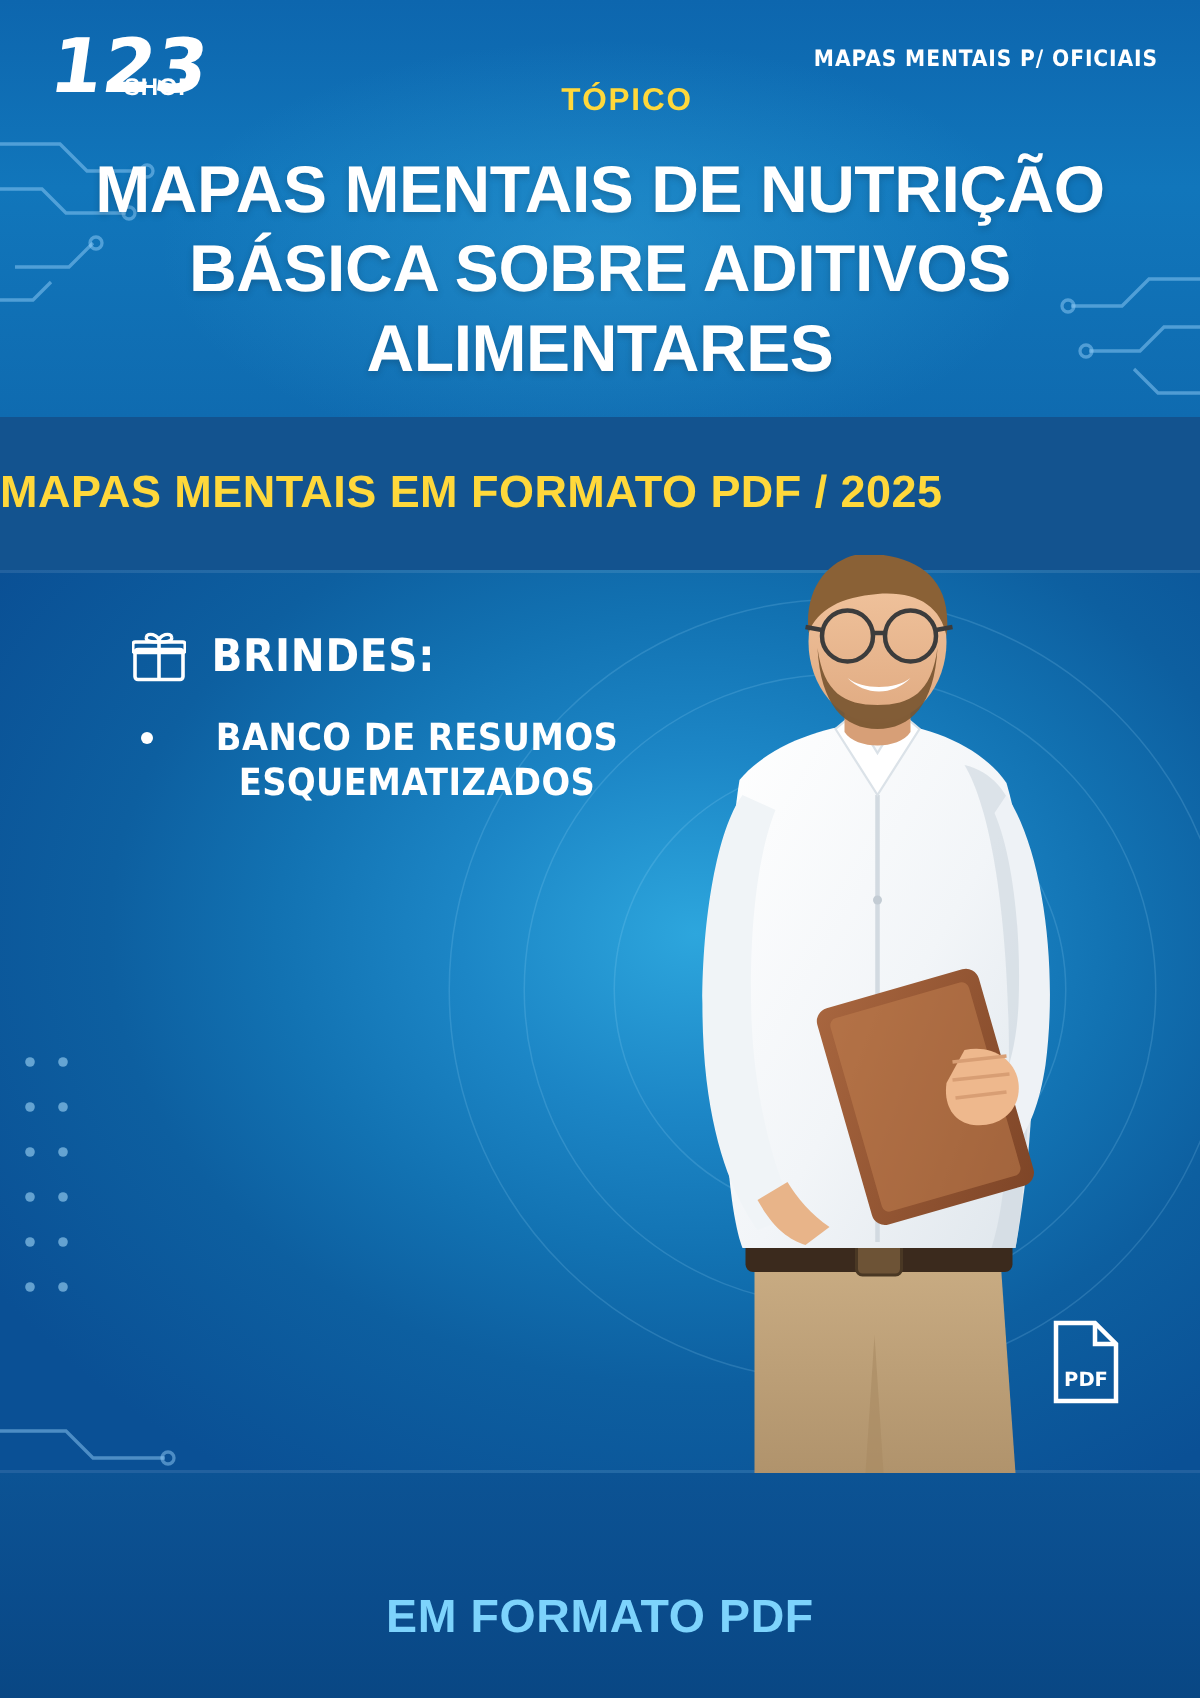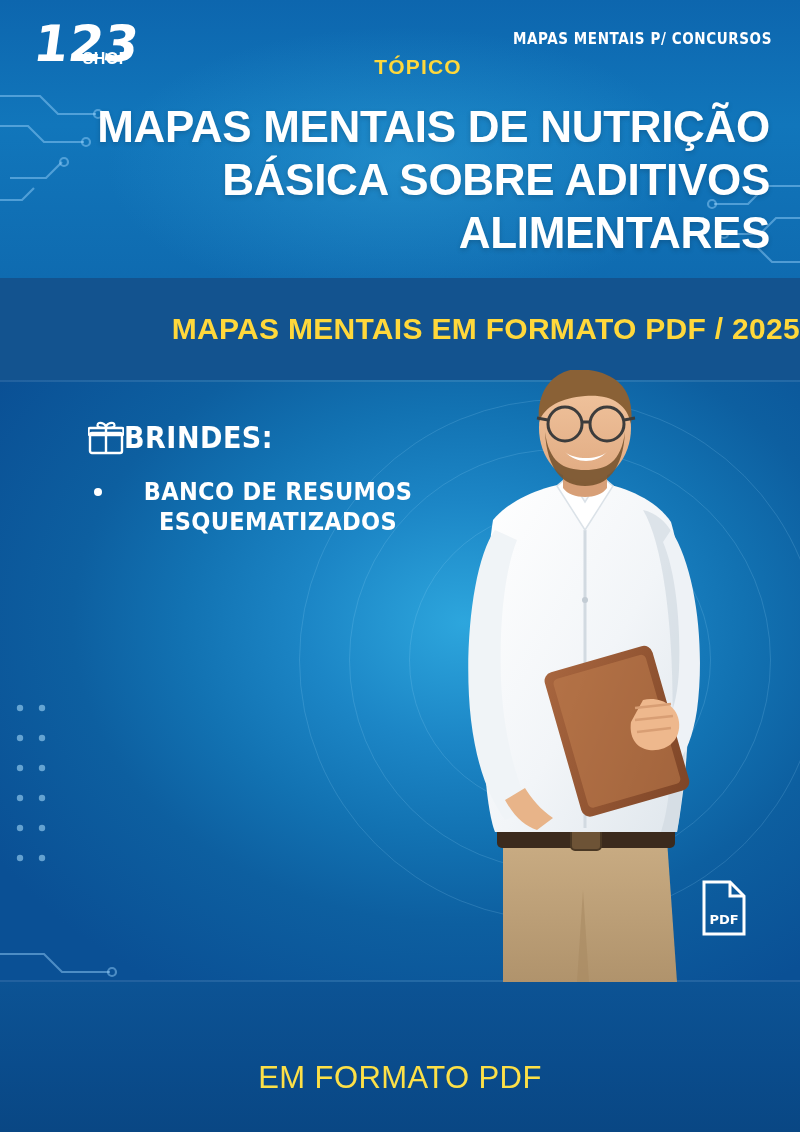--- a/index.html
+++ b/index.html
@@ -127,51 +127,51 @@
     font-size: 21px;
     font-weight: 700;
     letter-spacing: 1.2px;
     padding-left: 36px;
   }
   .maintitle {
     position: absolute;
     left: 30px;
     right: 30px;
     top: 100px;
-    text-align: right;
+    text-align: center;
     color: #ffffff;
     font-size: 44px;
     line-height: 53px;
     font-weight: 700;
     letter-spacing: -0.3px;
     text-shadow: 0 2px 5px rgba(0,0,0,0.18);
   }
   .subtitle {
     position: absolute;
     left: 0; right: 0;
     top: 312px;
-    text-align: right;
+    text-align: left;
     color: #ffd83b;
     font-size: 30px;
     font-weight: 700;
     letter-spacing: 0.3px;
   }
 
   
   .brindes {
     position: absolute;
     left: 88px;
     top: 420px;
     width: 350px;
     color: #ffffff;
   }
   .brindes-head {
     display: flex;
     align-items: center;
-    gap: 0;
+    gap: 17px;
     margin-bottom: 22px;
   }
   .brindes-title {
     font-size: 30px;
     font-weight: 700;
     letter-spacing: 0.5px;
     font-family: "DejaVu Sans Condensed", "Liberation Sans", sans-serif;
   }
   .gift-icon { width: 36px; height: 34px; }
   .bullets { margin: 0; padding: 0; list-style: none; text-align: center; }
@@ -213,23 +213,23 @@
     width: 48px;
     height: 56px;
   }
 
   
   .footer-text {
     position: absolute;
     left: 0; right: 0;
     bottom: 36px;
     text-align: center;
-    color: #fde047;
+    color: #7dd3fc;
     font-size: 31px;
-    font-weight: 400;
+    font-weight: 700;
     letter-spacing: 0.4px;
   }
 </style>
 </head>
 <body>
 
 <div class="page">
 
   <div class="bg-base"></div>
   <div class="bg-top"></div>
@@ -304,21 +304,21 @@
   <div class="logo">
     <svg width="150" height="58" viewBox="0 0 150 58">
       <g transform="skewX(-8)">
         <text x="16" y="45" font-family="DejaVu Sans, sans-serif" font-size="50" font-weight="bold" fill="#ffffff">123</text>
       </g>
       <rect x="14" y="8" width="6" height="40" fill="#ffffff" opacity="0.0"></rect>
     </svg>
     <div class="logo-sub">SHOP</div>
   </div>
 
-  <div class="header-right">MAPAS MENTAIS P/ CONCURSOS</div>
+  <div class="header-right">MAPAS MENTAIS P/ OFICIAIS</div>
 
   <div class="topico">TÓPICO</div>
 
   <div class="maintitle">MAPAS MENTAIS DE NUTRIÇÃO BÁSICA SOBRE ADITIVOS ALIMENTARES</div>
 
   <div class="subtitle">MAPAS MENTAIS EM FORMATO PDF / 2025</div>
 
   <div class="brindes">
     <div class="brindes-head">
       <svg class="gift-icon" viewBox="0 0 36 34">

